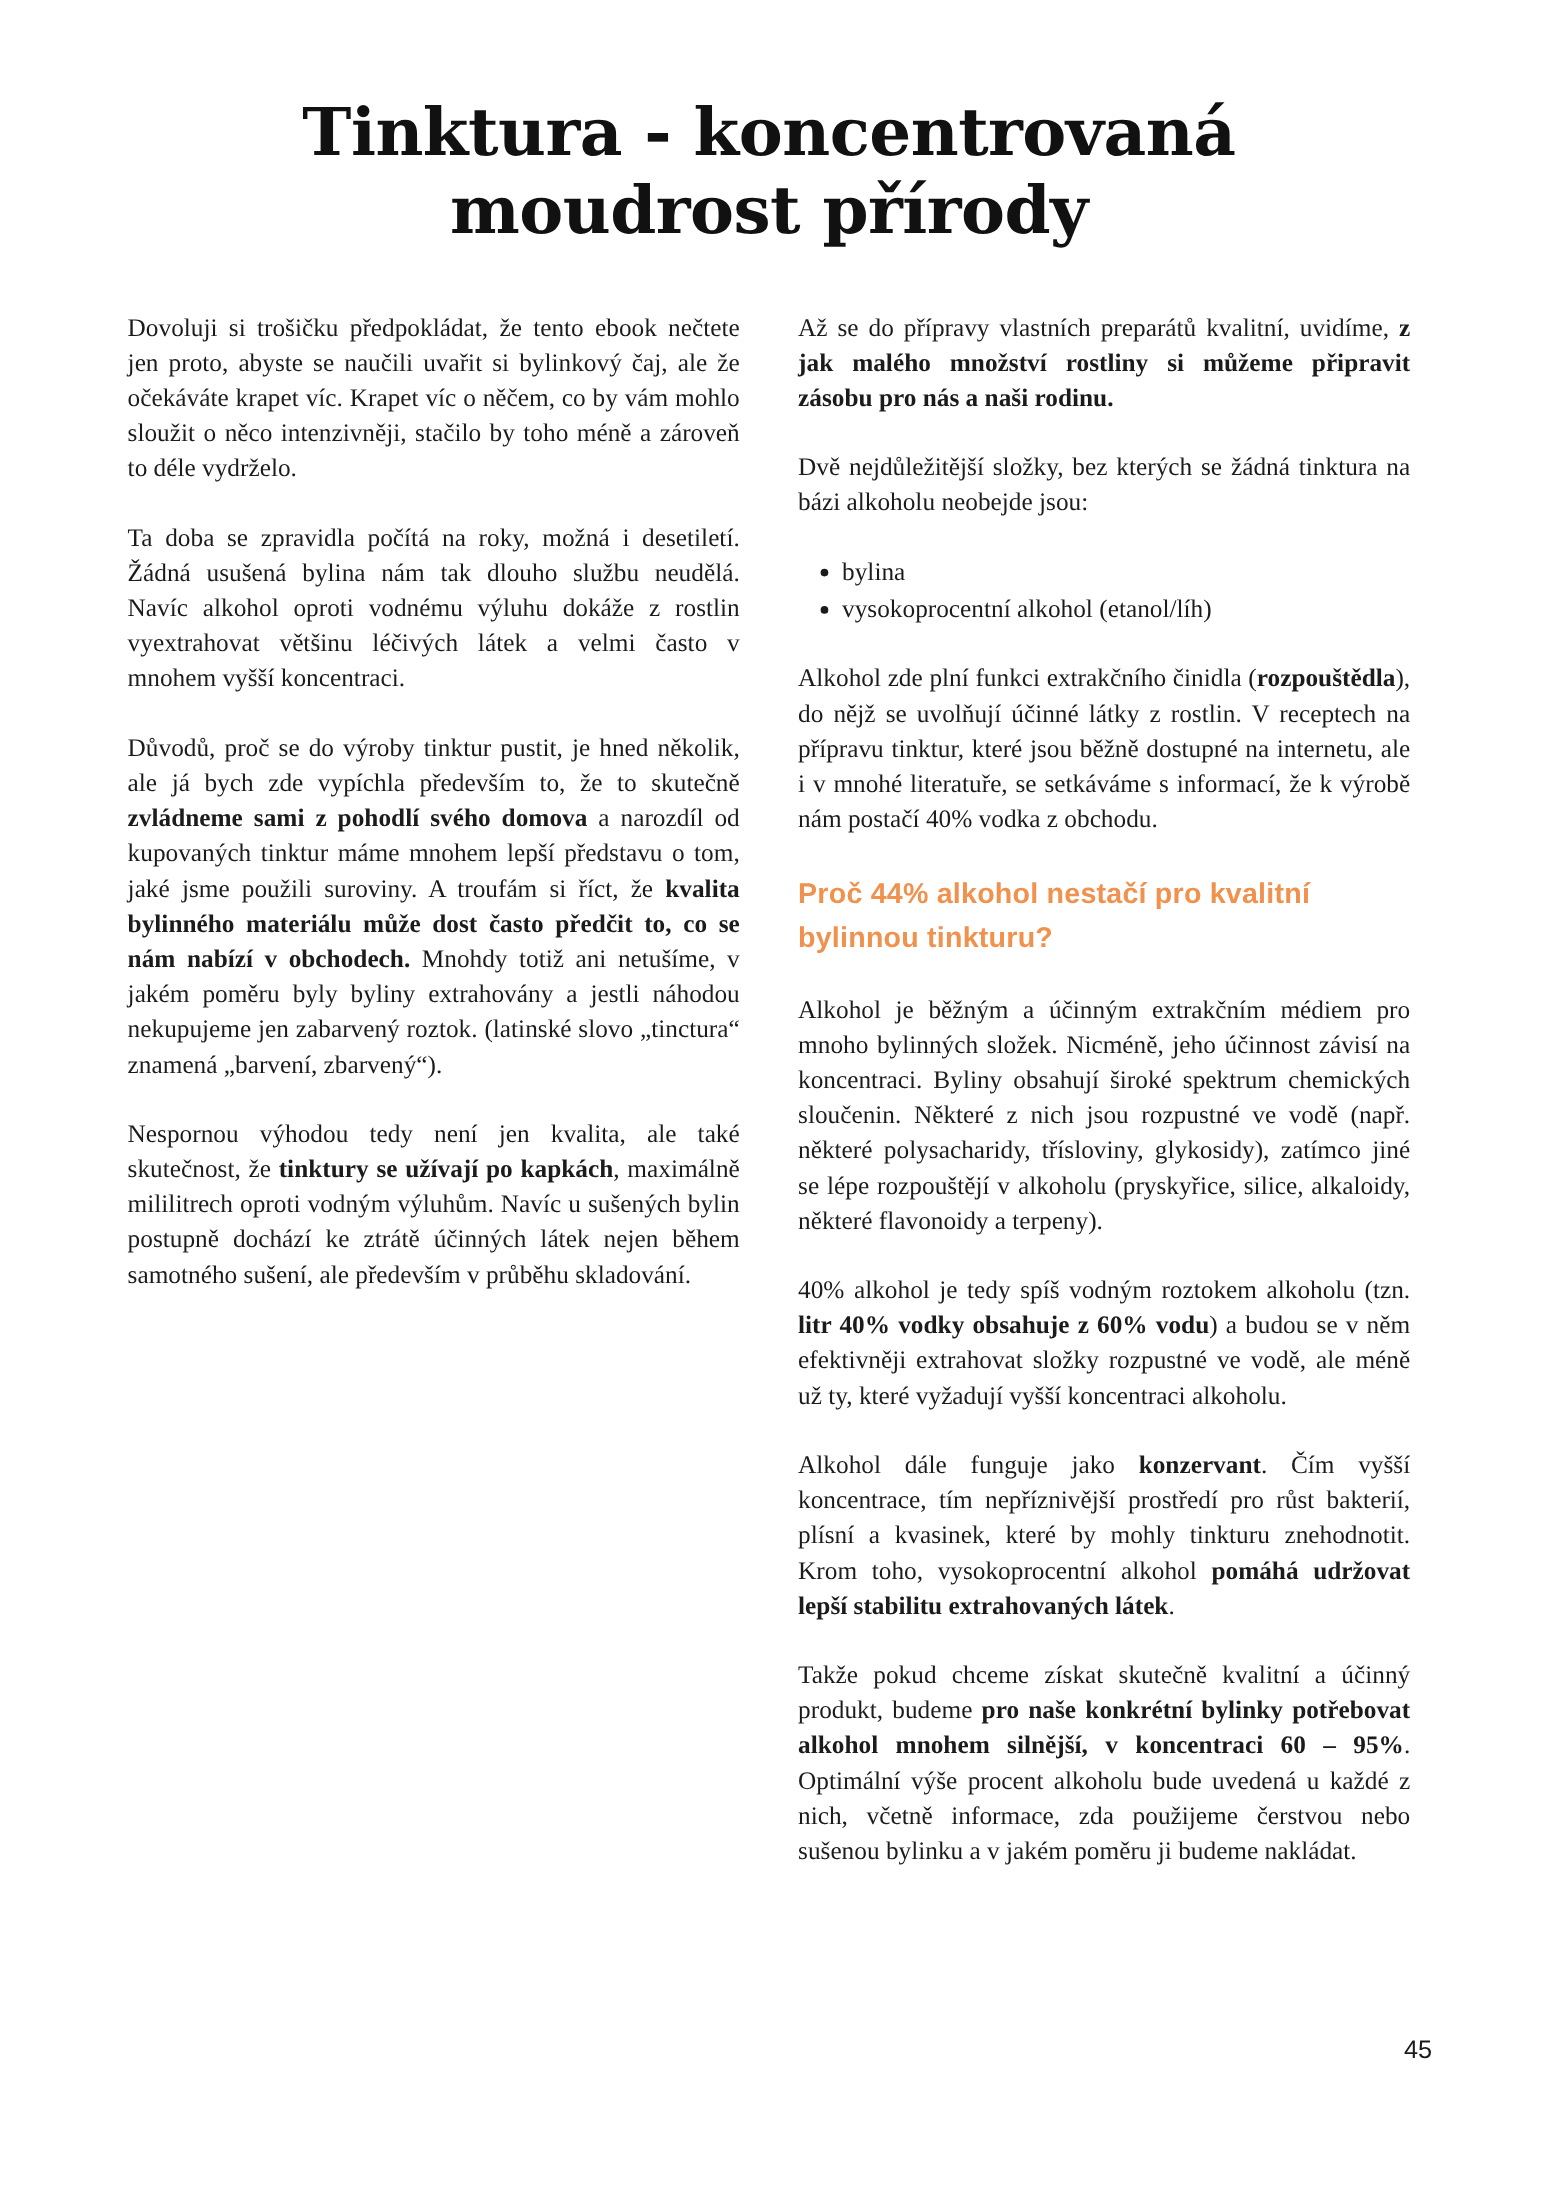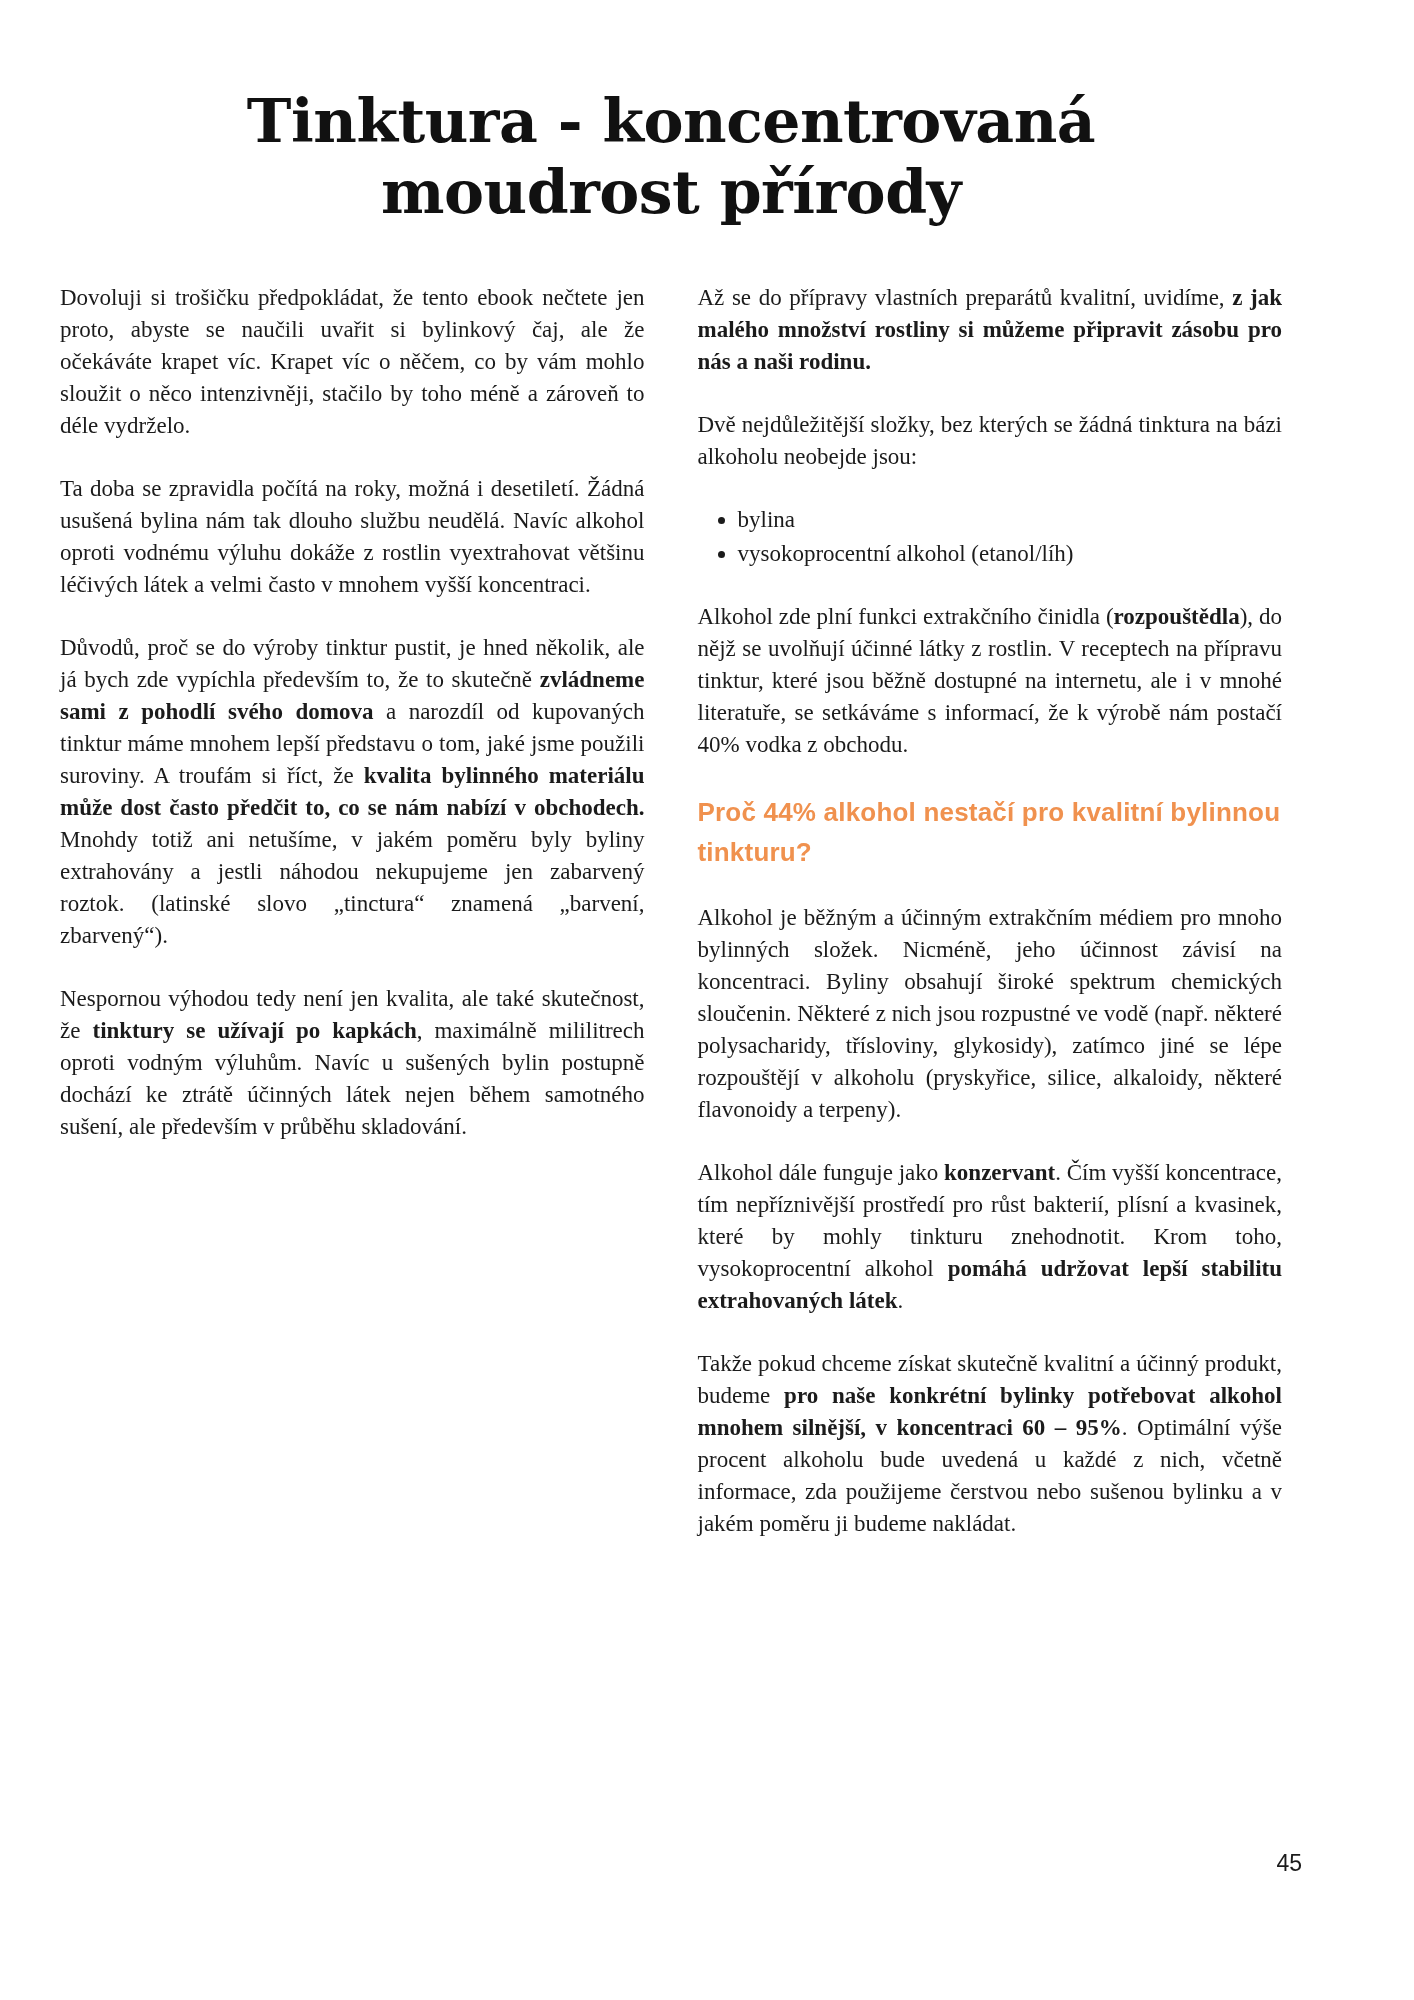--- a/index.html
+++ b/index.html
@@ -13,21 +13,21 @@
     position: relative;
     overflow: hidden;
     font-family: "Liberation Serif", serif;
     color: #1b1b1b;
   }
   .page {
     position: relative;
     width: 100%;
     height: 100%;
     box-sizing: border-box;
-    padding: 86px 132px 0 60px;
+    padding: 86px 132px 0 116px;
   }
   .title {
     margin: 0 0 54px 0;
     text-align: center;
     font-family: "DejaVu Serif", "Liberation Serif", serif;
     font-weight: 700;
     font-size: 60px;
     line-height: 1.18;
     letter-spacing: -0.5px;
     color: #111111;
@@ -120,20 +120,21 @@
       <ul class="bullet-list">
           <li>bylina</li>
           <li>vysokoprocentní alkohol (etanol/líh)</li>
         </ul>
 
       <p><span>Alkohol zde plní funkci extrakčního činidla (</span><b>rozpouštědla</b><span>), do nějž se uvolňují účinné látky z rostlin. V receptech na přípravu tinktur, které jsou běžně dostupné na internetu, ale i v mnohé literatuře, se setkáváme s informací, že k výrobě nám postačí 40% vodka z obchodu.</span></p>
 
       <h2 class="section-heading" style="color: rgb(240, 145, 78);">Proč 44% alkohol nestačí pro kvalitní bylinnou tinkturu?</h2>
 
       <p><span>Alkohol je běžným a účinným extrakčním médiem pro mnoho bylinných složek. Nicméně, jeho účinnost závisí na koncentraci. Byliny obsahují široké spektrum chemických sloučenin. Některé z nich jsou rozpustné ve vodě (např. některé polysacharidy, třísloviny, glykosidy), zatímco jiné se lépe rozpouštějí v alkoholu (pryskyřice, silice, alkaloidy, některé flavonoidy a terpeny).</span></p>
+      <p><span>40% alkohol je tedy spíš vodným roztokem alkoholu (tzn. </span><b>litr 40% vodky obsahuje z 60% vodu</b><span>) a budou se v něm efektivněji extrahovat složky rozpustné ve vodě, ale méně už ty, které vyžadují vyšší koncentraci alkoholu.</span></p>
       <p><span>Alkohol dále funguje jako </span><b>konzervant</b><span>. Čím vyšší koncentrace, tím nepříznivější prostředí pro růst bakterií, plísní a kvasinek, které by mohly tinkturu znehodnotit. Krom toho, vysokoprocentní alkohol </span><b>pomáhá udržovat lepší stabilitu extrahovaných látek</b><span>.</span></p>
       <p><span>Takže pokud chceme získat skutečně kvalitní a účinný produkt, budeme </span><b>pro naše konkrétní bylinky potřebovat alkohol mnohem silnější, v koncentraci 60 – 95%</b><span>. Optimální výše procent alkoholu bude uvedená u každé z nich, včetně informace, zda použijeme čerstvou nebo sušenou bylinku a v jakém poměru ji budeme nakládat.</span></p>
     </section>
 
   </div>
 
   <div class="page-number">45</div>
 
 </div>
 

